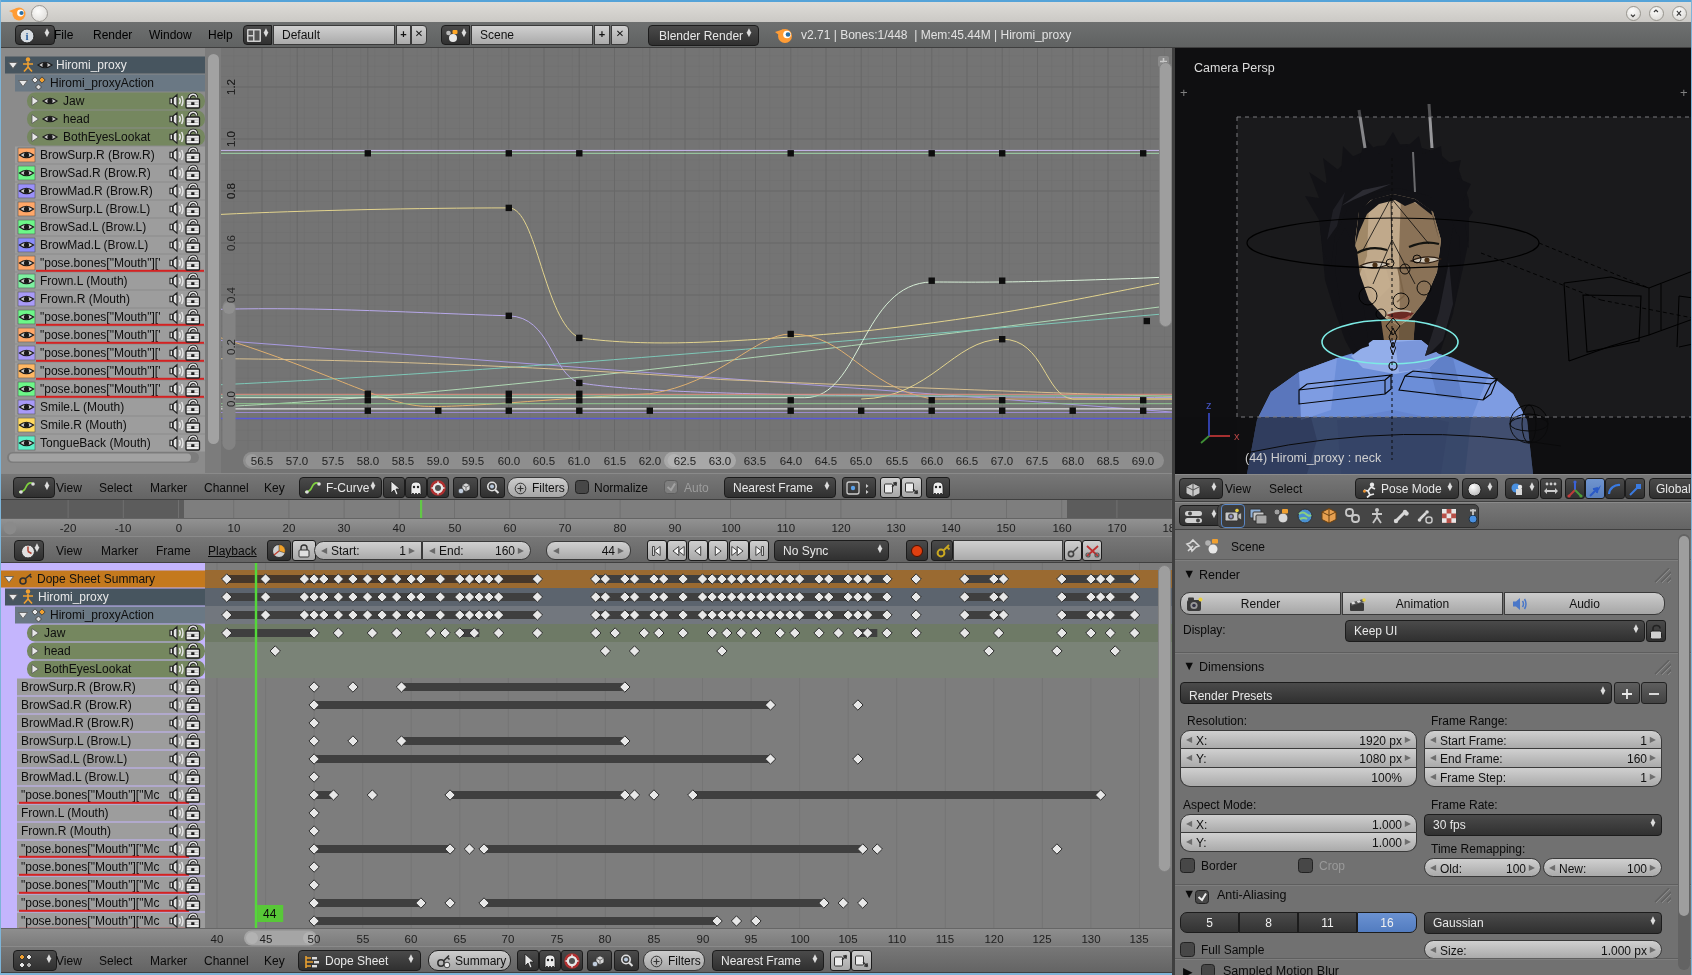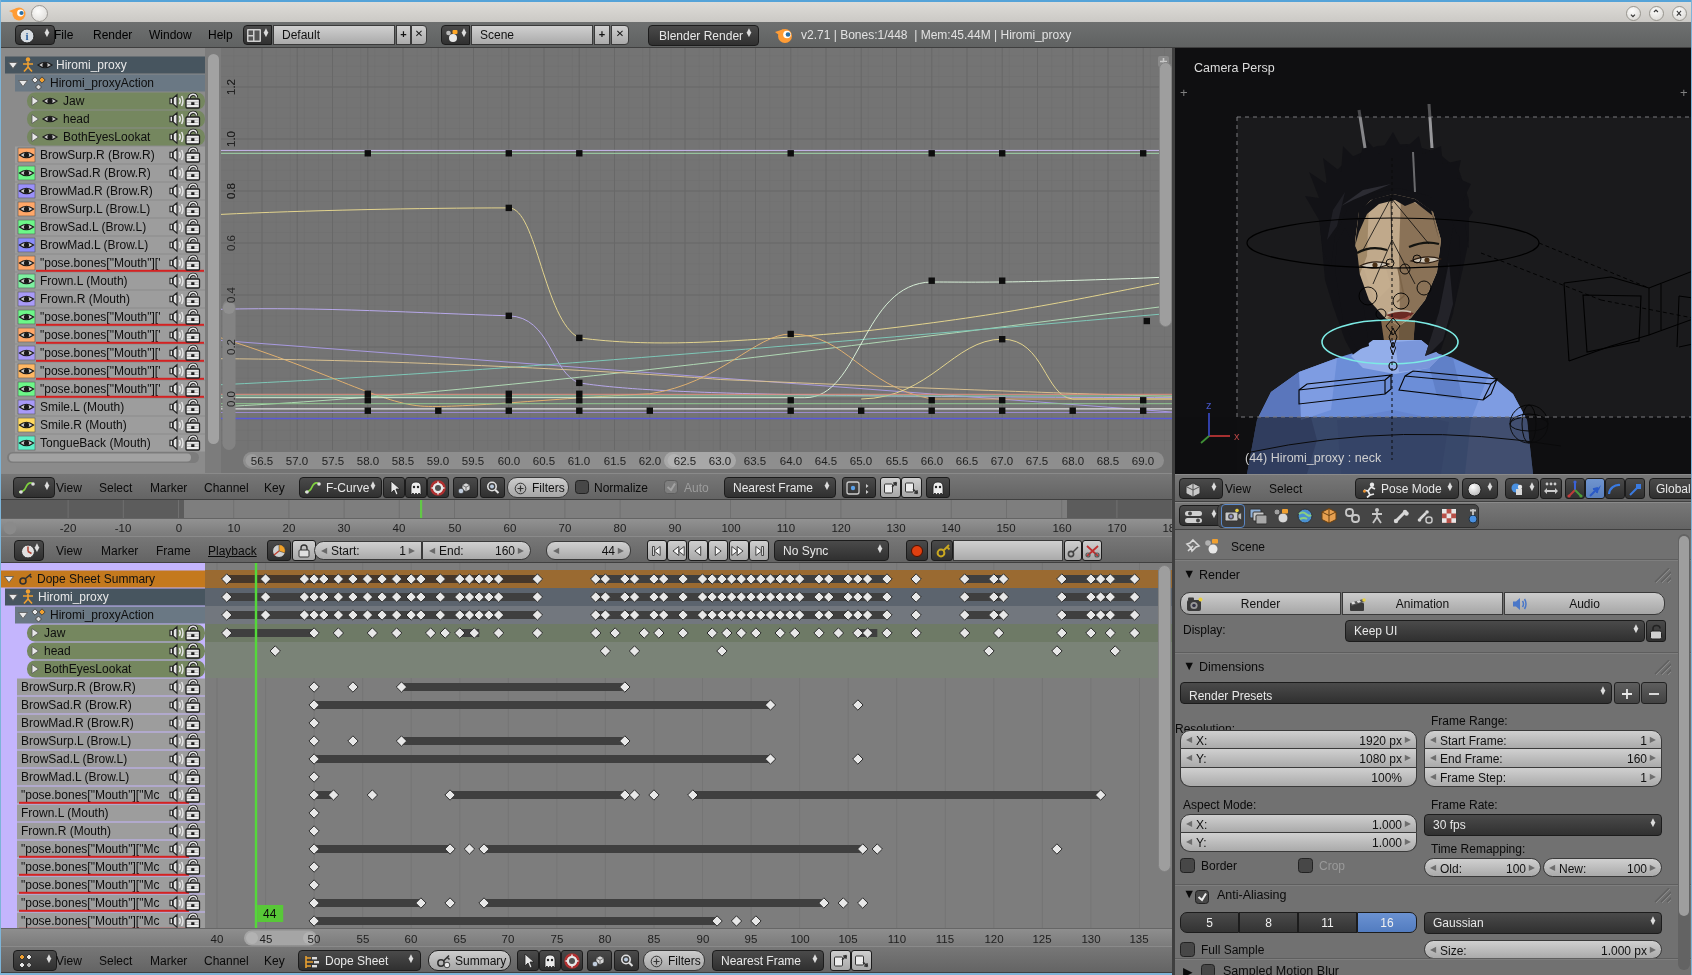--- a/index.html
+++ b/index.html
@@ -1969,21 +1969,21 @@
       <div class="abs" style="left:439px;top:180px;width:26px;height:22px;background:linear-gradient(#5e5e5e,#424242);border:1px solid #222;border-radius:3px;">
         <svg width="22" height="20" viewBox="0 0 22 20" style="margin:1px auto;">
           <path d="M11 5 V15 M6 10 H16" stroke="#e8e8e8" stroke-width="1.8"></path>
         </svg>
       </div>
       <div class="abs" style="left:466px;top:180px;width:26px;height:22px;background:linear-gradient(#5e5e5e,#424242);border:1px solid #222;border-radius:3px;">
         <svg width="22" height="20" viewBox="0 0 22 20" style="margin:1px auto;">
           <path d="M6 10 H16" stroke="#e8e8e8" stroke-width="1.8"></path>
         </svg>
       </div>
-      <div class="abs" style="left:0;top:212px;margin-top:8px;">Resolution:</div>
+      <div class="abs" style="left:12px;top:212px;">Resolution:</div>
       <div class="abs" style="left:256px;top:212px;">Frame Range:</div>
       <div class="abs fld" style="left:5px;top:228px;width:237px;height:19px;border-radius:10px 10px 0 0;border-top-width:1px;">
         <span class="abs" style="left:5px;top:4px;color:#6e6e6e;font-size:8px;">◀</span>
         <span class="abs" style="left:15px;top:2.5px;">X:</span>
         <span class="abs" style="right:14px;top:2.5px;">1920 px</span>
         <span class="abs" style="right:5px;top:4px;color:#6e6e6e;font-size:8px;">▶</span>
       </div>
       <div class="abs fld" style="left:5px;top:247px;width:237px;height:19px;border-radius:0;border-top-width:0px;">
         <span class="abs" style="left:5px;top:4px;color:#6e6e6e;font-size:8px;">◀</span>
         <span class="abs" style="left:15px;top:2.5px;">Y:</span>

